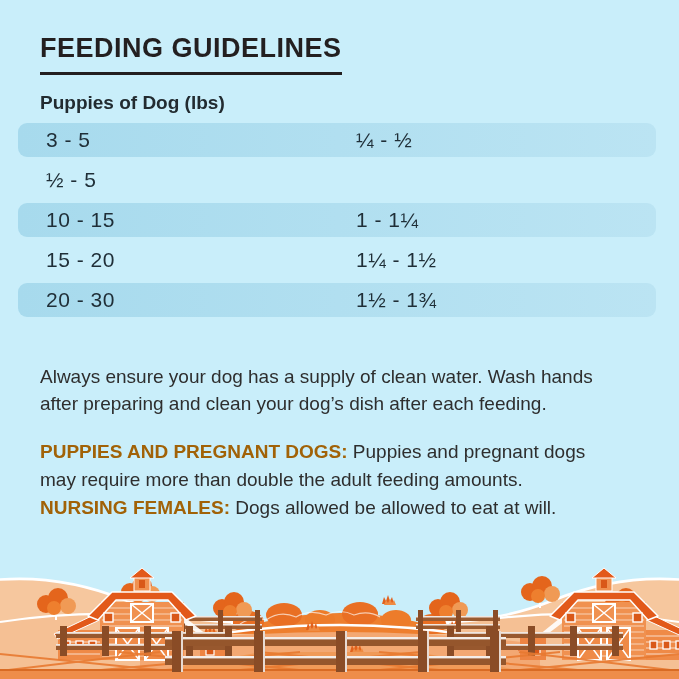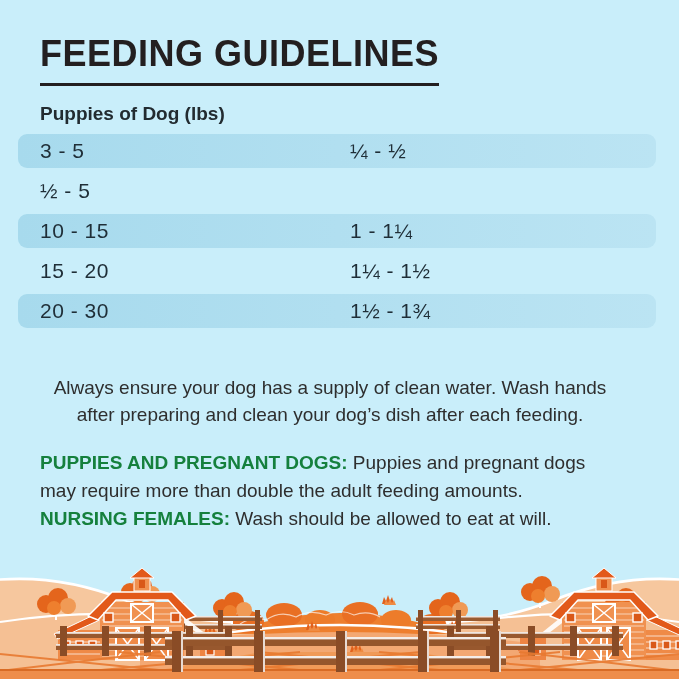--- a/index.html
+++ b/index.html
@@ -5,34 +5,34 @@
   html,body{margin:0;padding:0;}
   body{
     width:679px;height:679px;position:relative;overflow:hidden;
     background:#c9eefa;
     font-family:"Liberation Sans",sans-serif;
     color:#231f20;
   }
   .page{padding:33px 40px 0 40px;position:relative;z-index:2;}
   .title{
     margin:0;display:inline-block;
-    font-size:36px;font-weight:700;letter-spacing:.5px;color:#231f20;
+    font-size:27px;font-weight:700;letter-spacing:.5px;color:#231f20;
     padding-bottom:8px;border-bottom:3px solid #231f20;
   }
   .thead{display:flex;font-size:19px;font-weight:700;color:#222b30;margin:17px 0 9px 0;}
   .thead .c1{width:310px;}
   .rows{margin:0 -17px 0 -22px;}
-  .trow{display:flex;align-items:center;height:40px;padding-left:22px;
+  .trow{display:flex;align-items:center;height:40px;padding-left:28px;
         font-size:21px;letter-spacing:.5px;color:#1f2e37;}
   .trow .c1{width:310px;}
   .trow.shaded{height:34px;margin:3px 0;border-radius:9px;
         background:linear-gradient(90deg,#a7daed 0%,#bbe4f3 100%);}
-  .note{width:580px;font-size:19px;line-height:27px;color:#2e2e2e;margin:46px 0 0 0;text-align:center;}
+  .note{width:580px;font-size:19px;line-height:27px;color:#2e2e2e;margin:46px 0 0 0;}
   .note2{width:580px;font-size:19px;line-height:28px;color:#2e2e2e;margin:21px 0 0 0;}
-  .note2 strong{color:#15803d;}
+  .note2 strong{color:#a16207;}
   .farm{position:absolute;left:0;bottom:0;z-index:1;display:block;}
 </style>
 </head>
 <body>
 
 <div class="page">
   <h1 class="title">FEEDING GUIDELINES</h1>
 
   <div>
     <div class="thead">
@@ -58,21 +58,21 @@
         <span class="c1">20 - 30</span>
         <span class="c2">1½ - 1¾</span>
       </div>
     </div>
   </div>
 
   <p class="note">Always ensure your dog has a supply of clean water. Wash hands after preparing and clean your dog’s dish after each feeding.</p>
 
   <p class="note2">
     <strong>PUPPIES AND PREGNANT DOGS:</strong><span> Puppies and pregnant dogs may require more than double the adult feeding amounts.</span><br>
-    <strong>NURSING FEMALES:</strong><span> Wash should be allowed to eat at will.</span>
+    <strong>NURSING FEMALES:</strong><span> Dogs allowed be allowed to eat at will.</span>
   </p>
 </div>
 
 <svg class="farm" width="679" height="121" viewBox="0 0 679 121" aria-hidden="true">
   <defs>
     <g id="tuft">
       <path d="M0,0 l2,-7 l2,4 l2,-6 l2,6 l2,-4 l2,7 z" fill="#e2611c"></path>
       <path d="M2,1 l2,-5 l2,3 l2,-4 l2,4 l2,-3 l2,5 z" fill="#ef8b42"></path>
     </g>
     <g id="trees">

